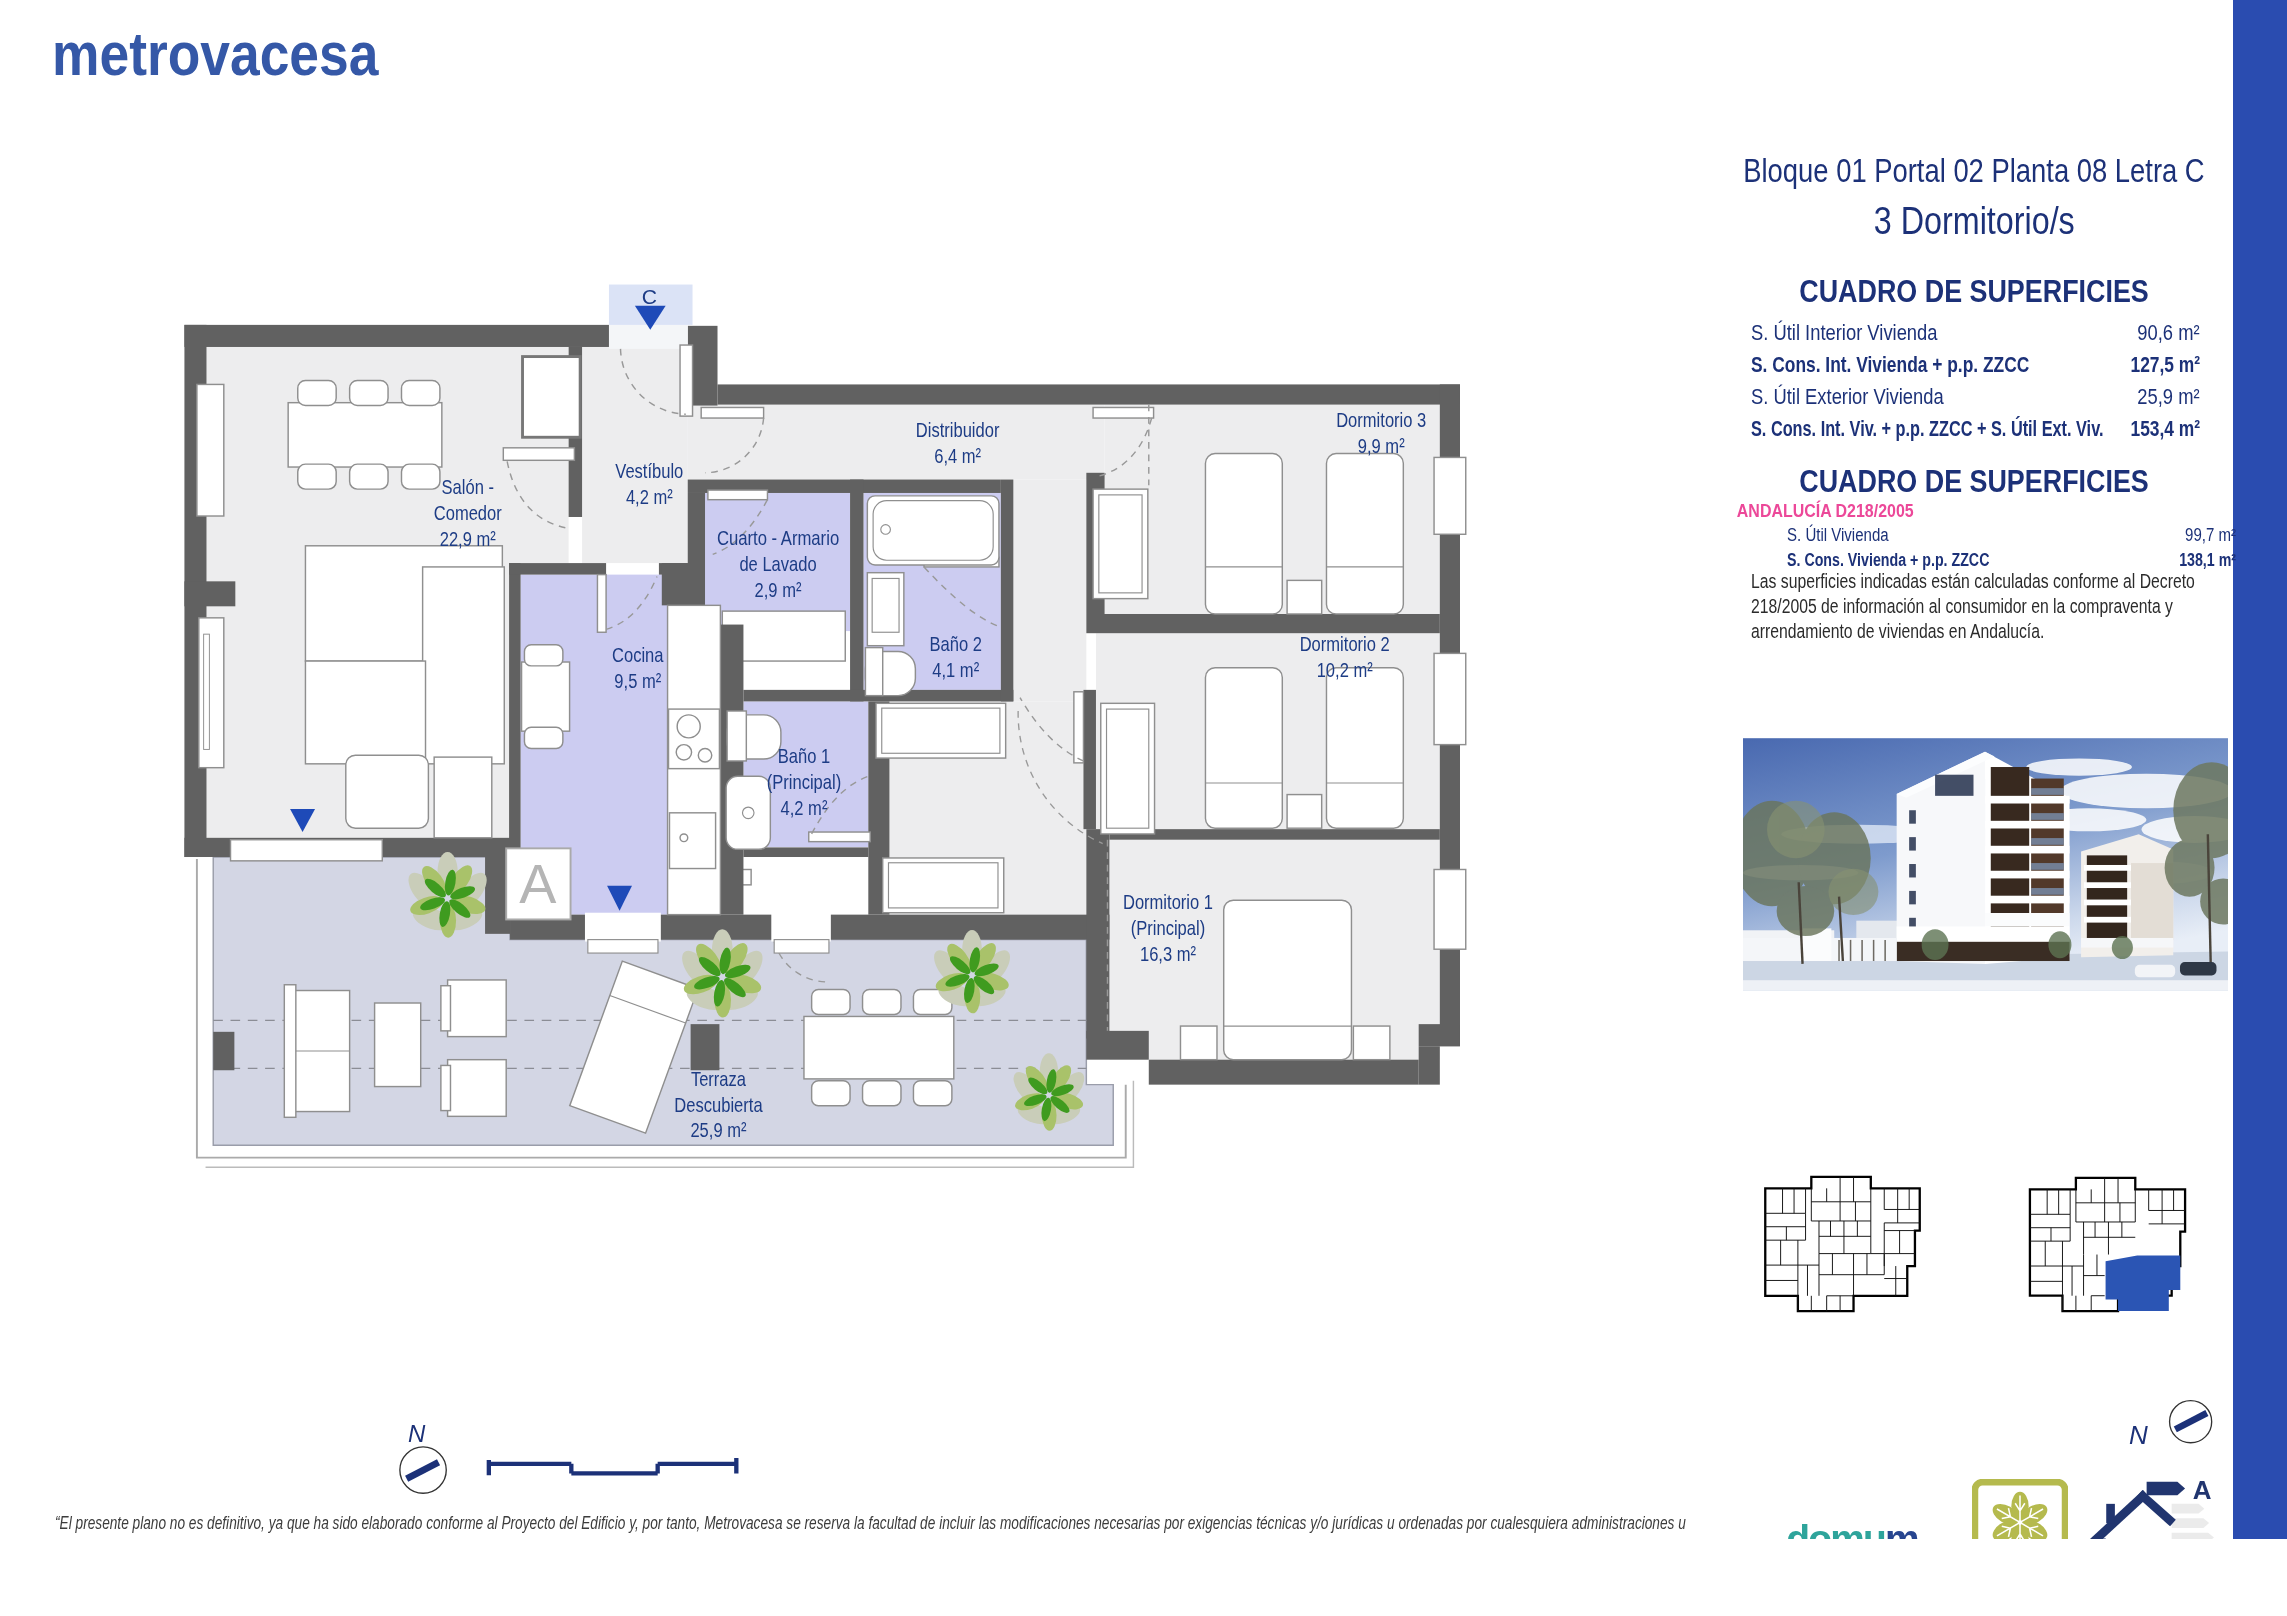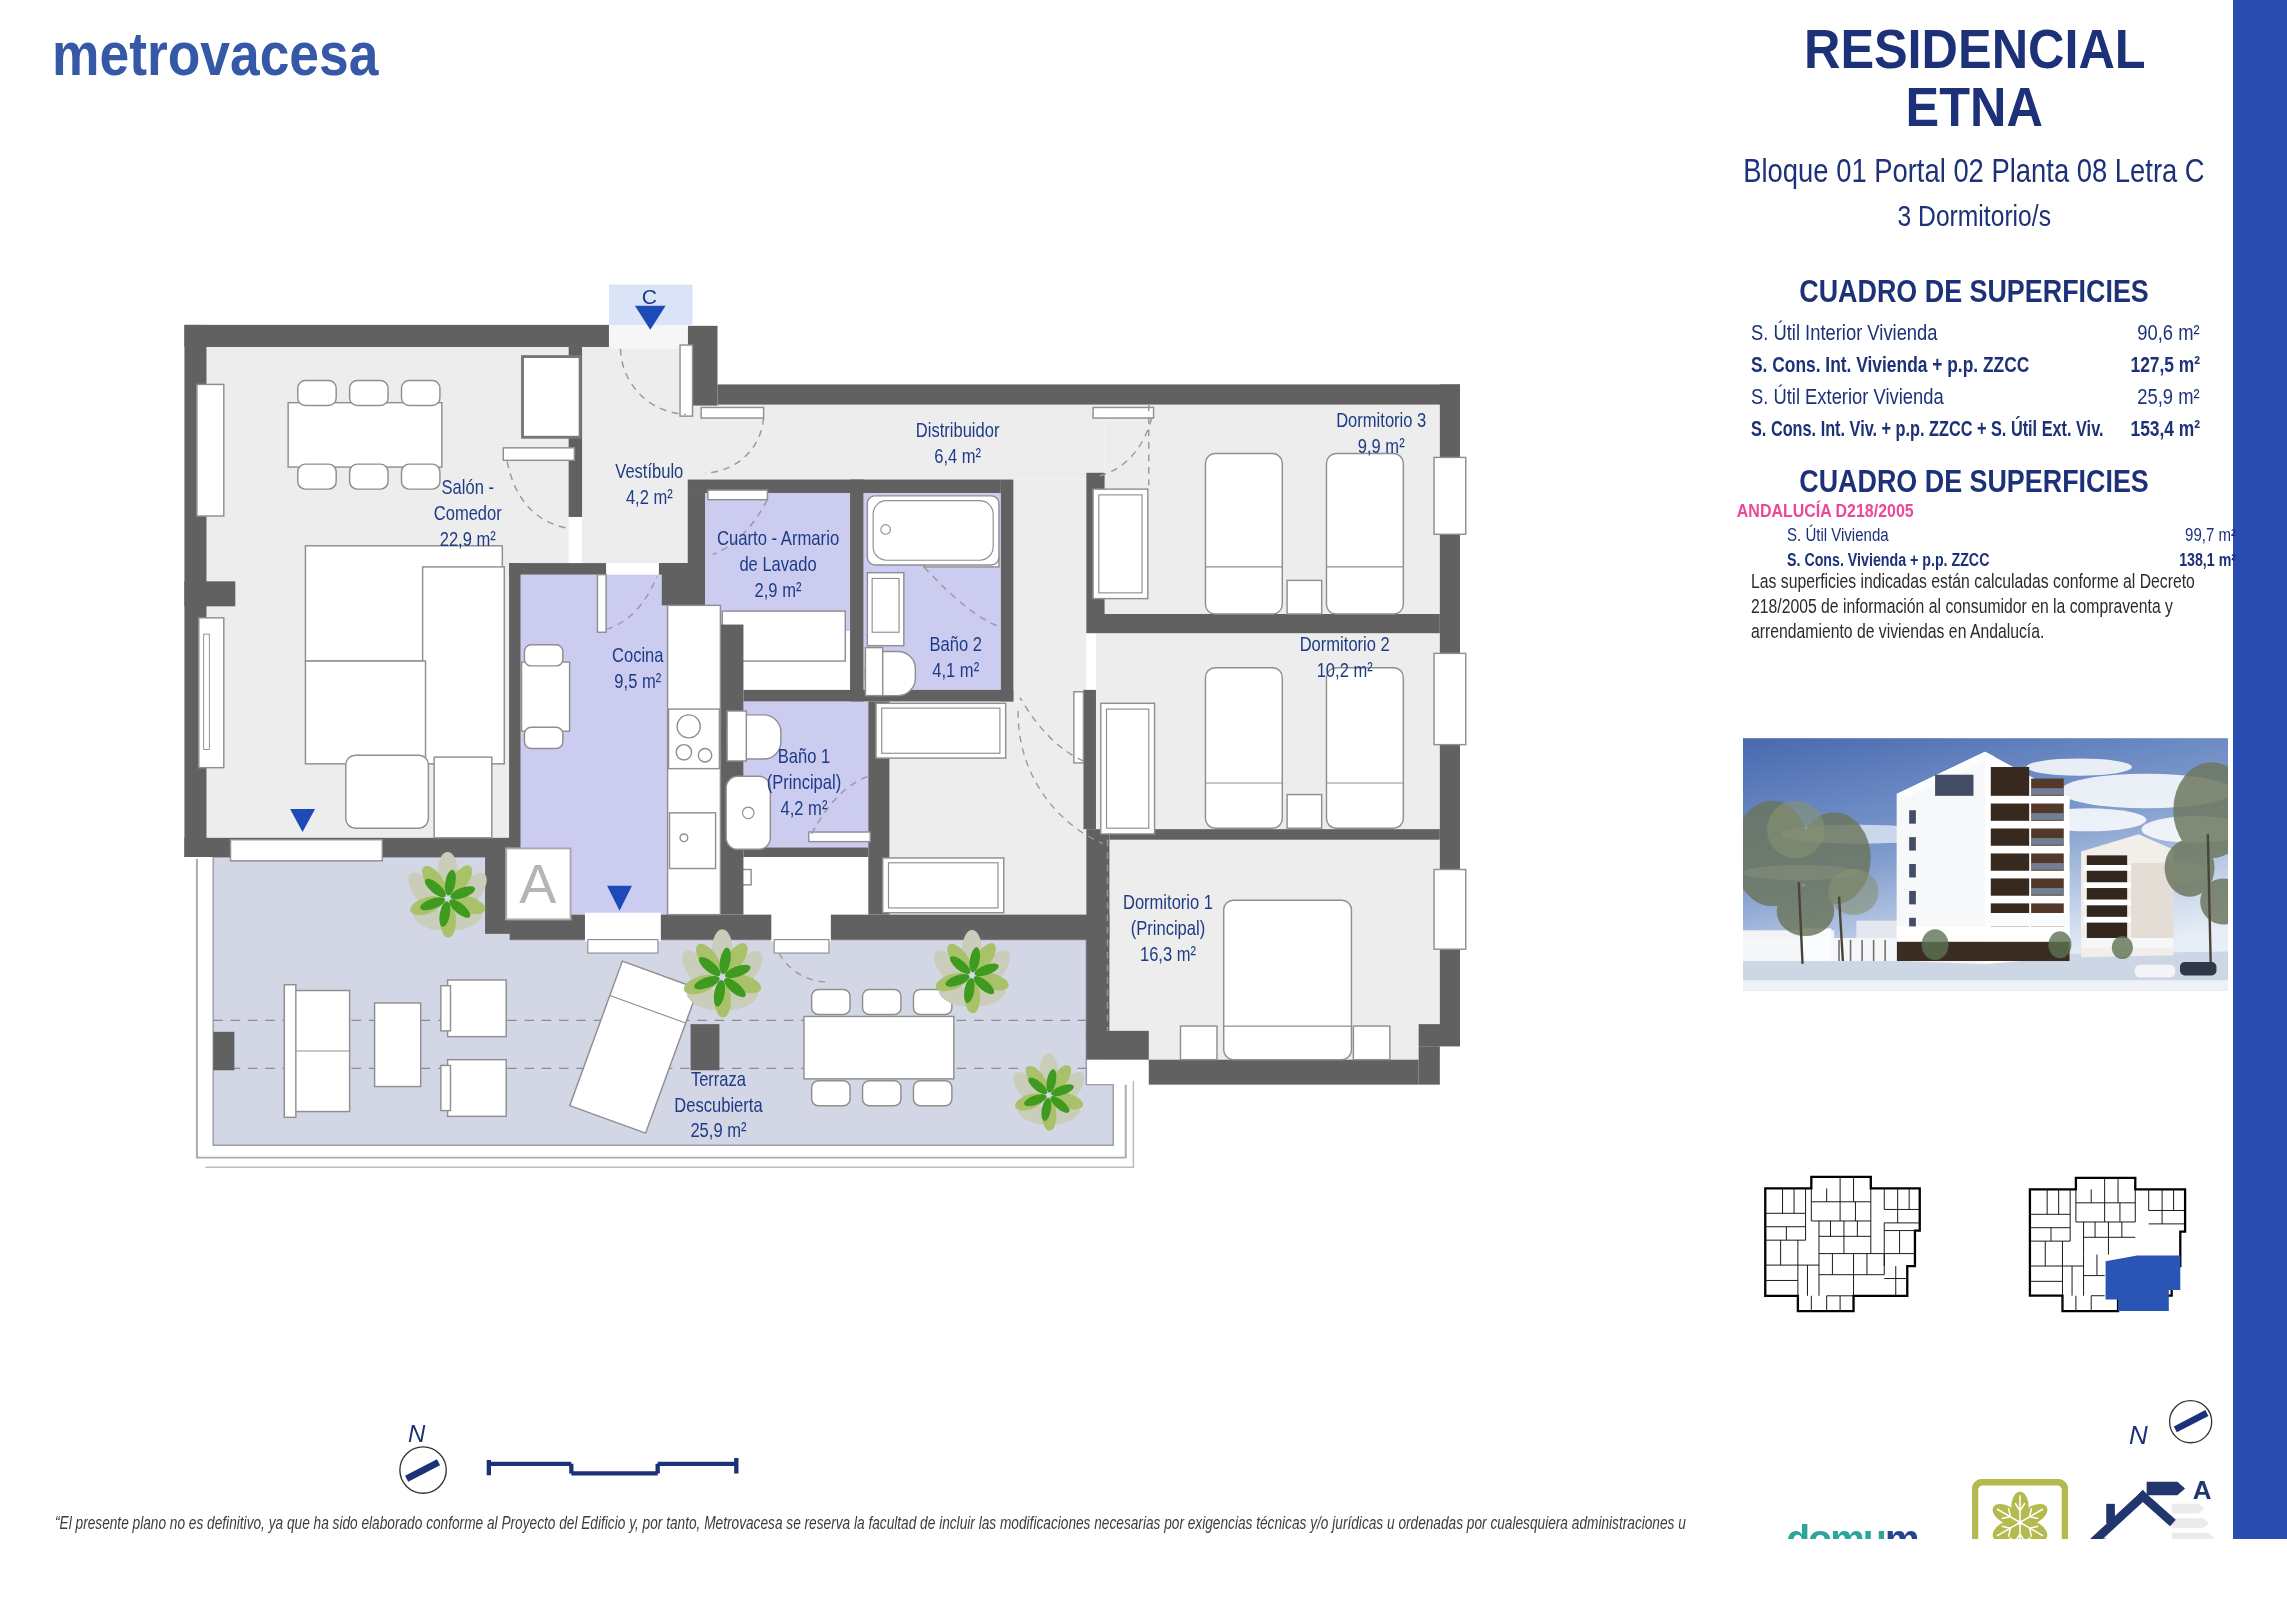--- a/index.html
+++ b/index.html
@@ -8,25 +8,24 @@
   .abs{position:absolute;}
 </style>
 </head>
 <body>
 <div id="page">
 
 <div class="abs" style="left:52px;top:19px;font-size:61px;font-weight:bold;color:#3558a7;transform:scaleX(0.875);transform-origin:left;">metrovacesa</div>
 
 <div class="abs" style="left:2233px;top:0;width:55px;height:1617px;background:#2a4cb0;"></div>
 
-<div class="abs" style="left:1720px;top:20px;width:509px;text-align:center;color:#1c3178;font-weight:bold;font-size:56px;line-height:58px;"><span style="display:inline-block;transform:scaleX(0.9);">RESIDENCIAL</span><br><span style="display:inline-block;transform:scaleX(0.9);">ETNA</span></div>
 
 <div class="abs" style="left:1633px;top:152px;width:682px;text-align:center;color:#1c3178;font-size:33px;white-space:nowrap;"><span style="display:inline-block;transform:scaleX(0.83);">Bloque 01 Portal 02 Planta 08 Letra C</span></div>
 
-<div class="abs" style="left:1720px;top:200px;width:509px;text-align:center;color:#1c3178;font-size:29px;white-space:nowrap;"><span style="display:inline-block;transform:scaleX(0.85);">3 Dormitorio/s</span></div>
+<div class="abs" style="left:1720px;top:200px;width:509px;text-align:center;color:#1c3178;font-size:38px;white-space:nowrap;"><span style="display:inline-block;transform:scaleX(0.85);">3 Dormitorio/s</span></div>
 
 <div class="abs" style="left:1720px;top:273px;width:509px;text-align:center;color:#1c3178;font-weight:bold;font-size:32px;white-space:nowrap;"><span style="display:inline-block;transform:scaleX(0.84);">CUADRO DE SUPERFICIES</span></div>
 
 <div class="abs" style="left:1751px;top:320px;width:449px;color:#1c3178;font-size:22px;height:134px;">
   <div style="position:absolute;top:0;left:0;white-space:nowrap;transform:scaleX(0.835);transform-origin:left;">S. Útil Interior Vivienda</div>
   <div style="position:absolute;top:0;right:0;white-space:nowrap;transform:scaleX(0.835);transform-origin:right;">90,6 m²</div>
   <div style="position:absolute;top:32px;left:0;white-space:nowrap;font-weight:bold;transform:scaleX(0.79);transform-origin:left;">S. Cons. Int. Vivienda + p.p. ZZCC</div>
   <div style="position:absolute;top:32px;right:0;white-space:nowrap;font-weight:bold;transform:scaleX(0.79);transform-origin:right;">127,5 m²</div>
   <div style="position:absolute;top:64px;left:0;white-space:nowrap;transform:scaleX(0.835);transform-origin:left;">S. Útil Exterior Vivienda</div>
   <div style="position:absolute;top:64px;right:0;white-space:nowrap;transform:scaleX(0.835);transform-origin:right;">25,9 m²</div>

